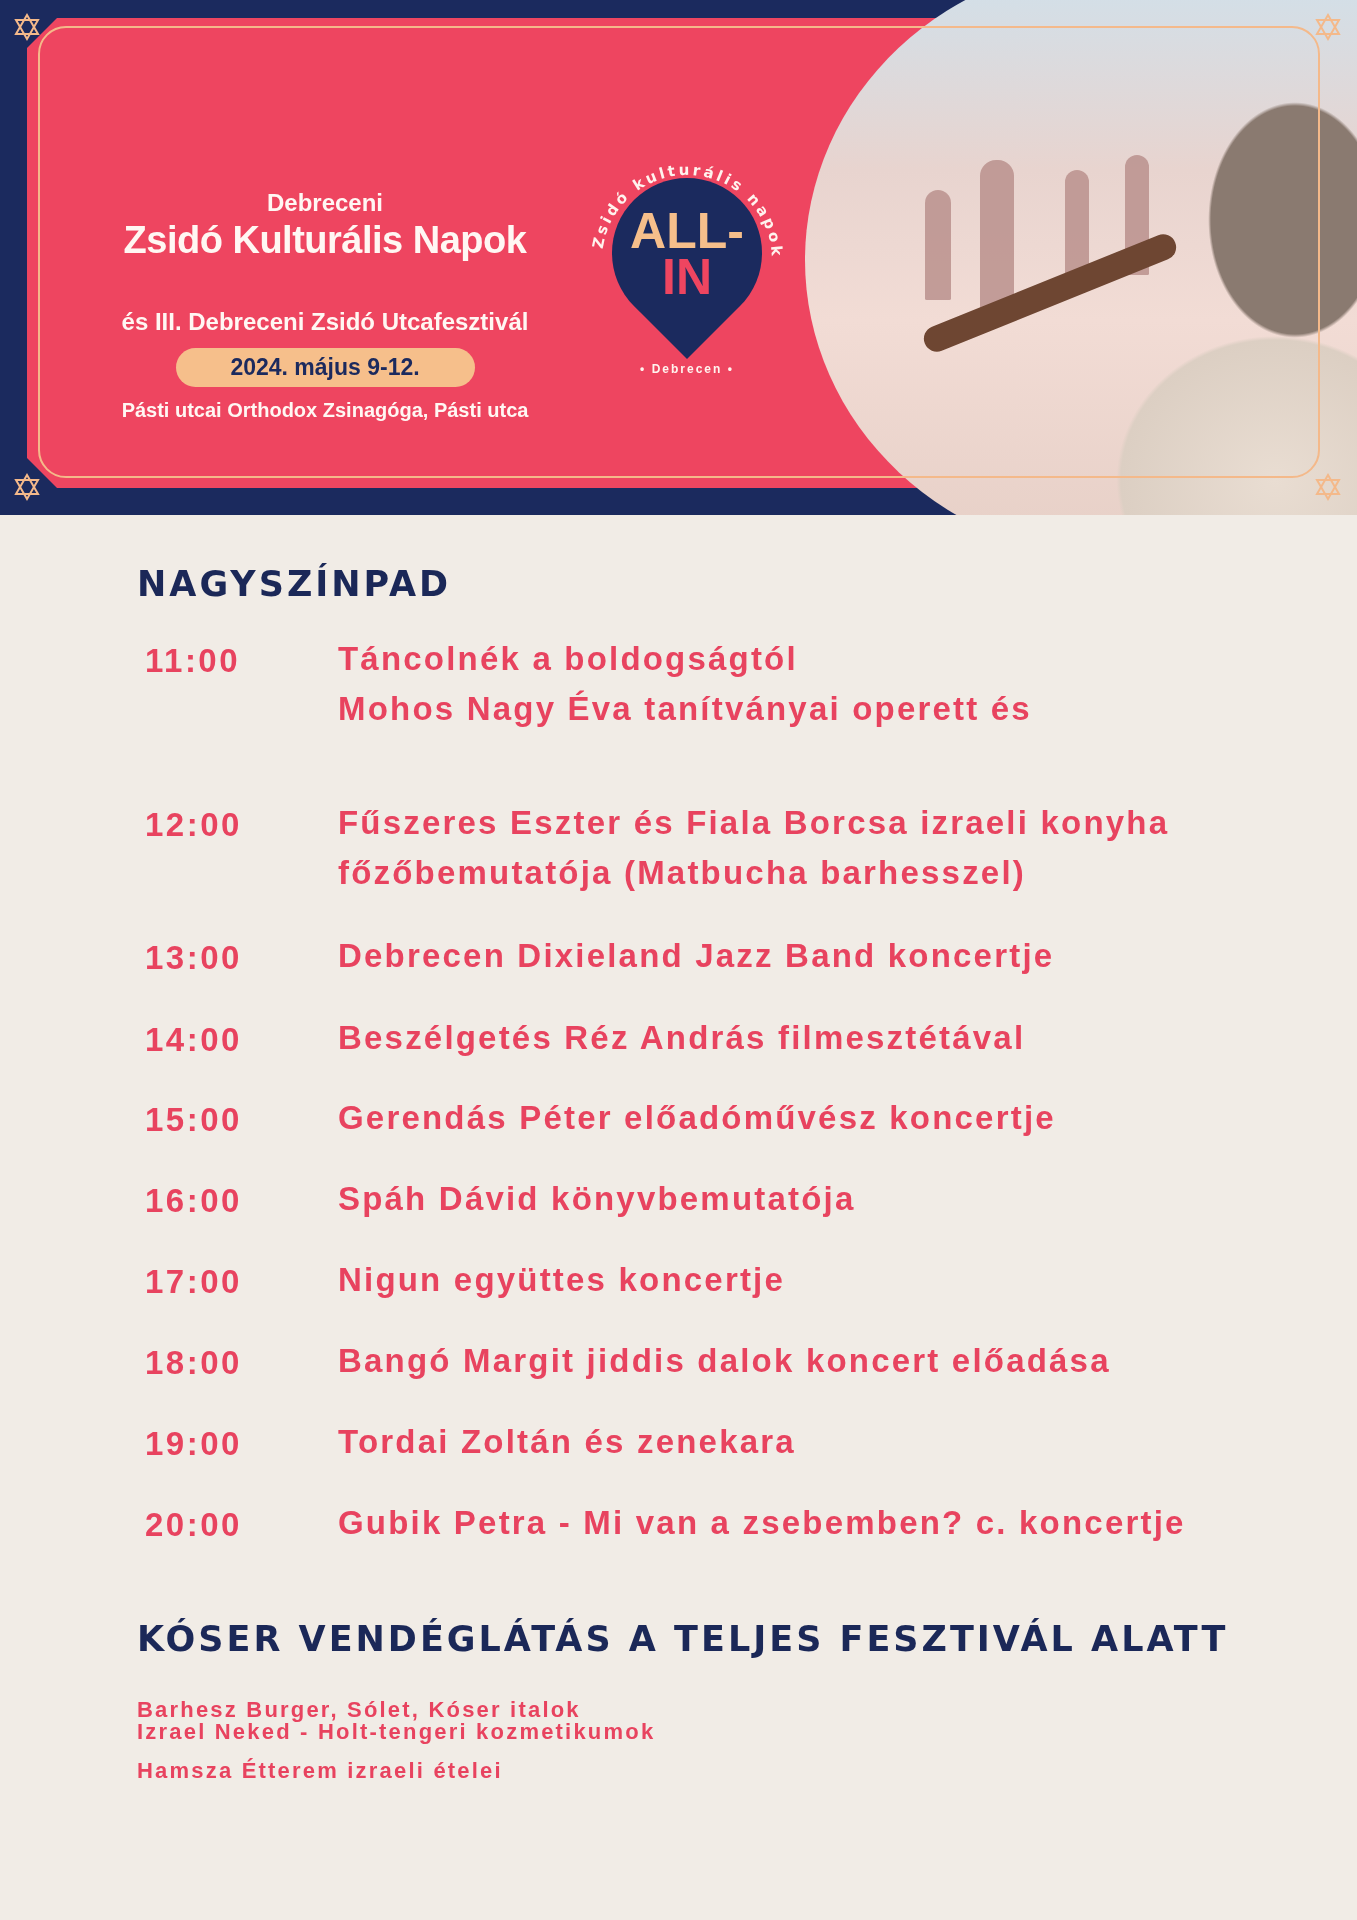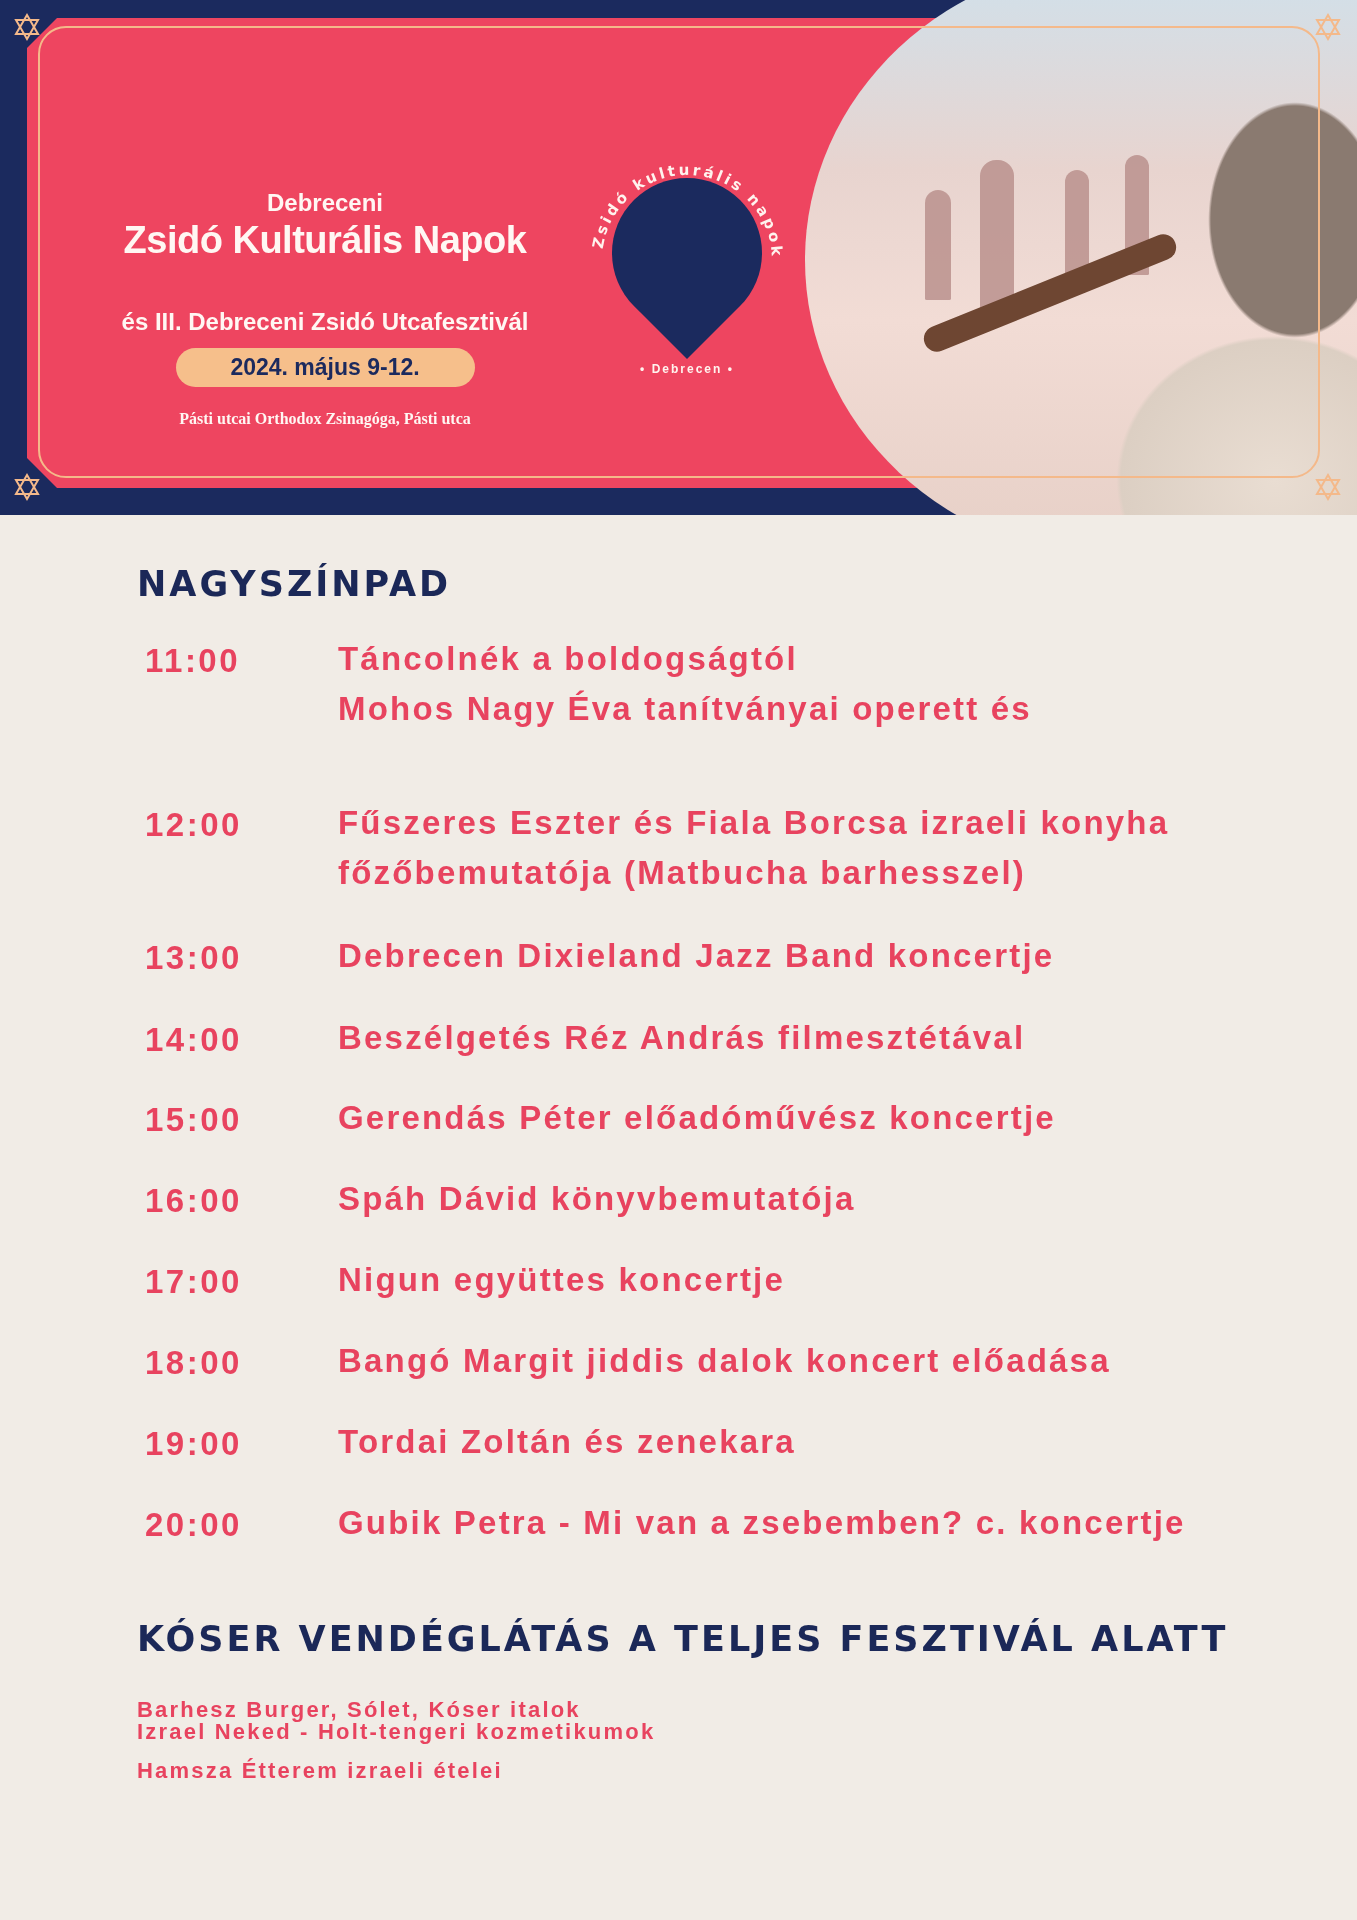--- a/index.html
+++ b/index.html
@@ -35,21 +35,21 @@
   }
   .bt-line1 { font-size: 24px; line-height: 30px; }
   .bt-line2 { font-size: 38px; line-height: 44px; letter-spacing: -0.5px; }
   .bt-line3 { font-size: 24px; line-height: 32px; margin-top: 44px; }
   .date-pill {
     display: inline-block; margin-top: 10px;
     background: #f6bf8b; color: #1b2a5e;
     border-radius: 22px; padding: 6px 42px;
     font-size: 23px; font-weight: bold; width: 215px;
   }
-  .bt-venue { font-size: 16px; margin-top: 23px; font-weight: bold; font-family: Liberation Serif, serif; }
+  .bt-venue { font-size: 20px; margin-top: 12px; font-weight: bold; }
   .logo {
     position: absolute; left: 582px; top: 140px; width: 210px; height: 250px;
   }
   .logo .ring-text {
     position: absolute; left: 0; top: 0; width: 210px; height: 210px;
   }
   .logo .pin {
     position: absolute; left: 30px; top: 38px; width: 150px; height: 150px;
     background: #1b2a5e;
     border-radius: 50% 50% 50% 0;
@@ -146,20 +146,24 @@
   <div class="logo">
     <svg class="ring-text" viewBox="0 0 210 210">
       <defs>
         <path id="arc" d="M 20,120 A 85,85 0 1,1 190,120"></path>
       </defs>
       <text font-size="15" font-weight="bold" fill="#fff3ee" letter-spacing="3" font-family="DejaVu Sans, sans-serif">
         <textPath href="#arc" startOffset="4%" id="ringTextPath">Zsidó kulturális napok</textPath>
       </text>
     </svg>
     <div class="pin"></div>
+    <div class="allin">
+      <span class="a">ALL-</span>
+      <span class="b">IN</span>
+    </div>
     <div class="deb">• Debrecen •</div>
   </div>
 </div>
 
 <div class="section-title" style="top:564px">NAGYSZÍNPAD</div>
 
 <div id="events">
     <div class="row" style="top: 642px;">
       <div class="time">11:00</div>
       <div class="desc" style="top: -8px;">

